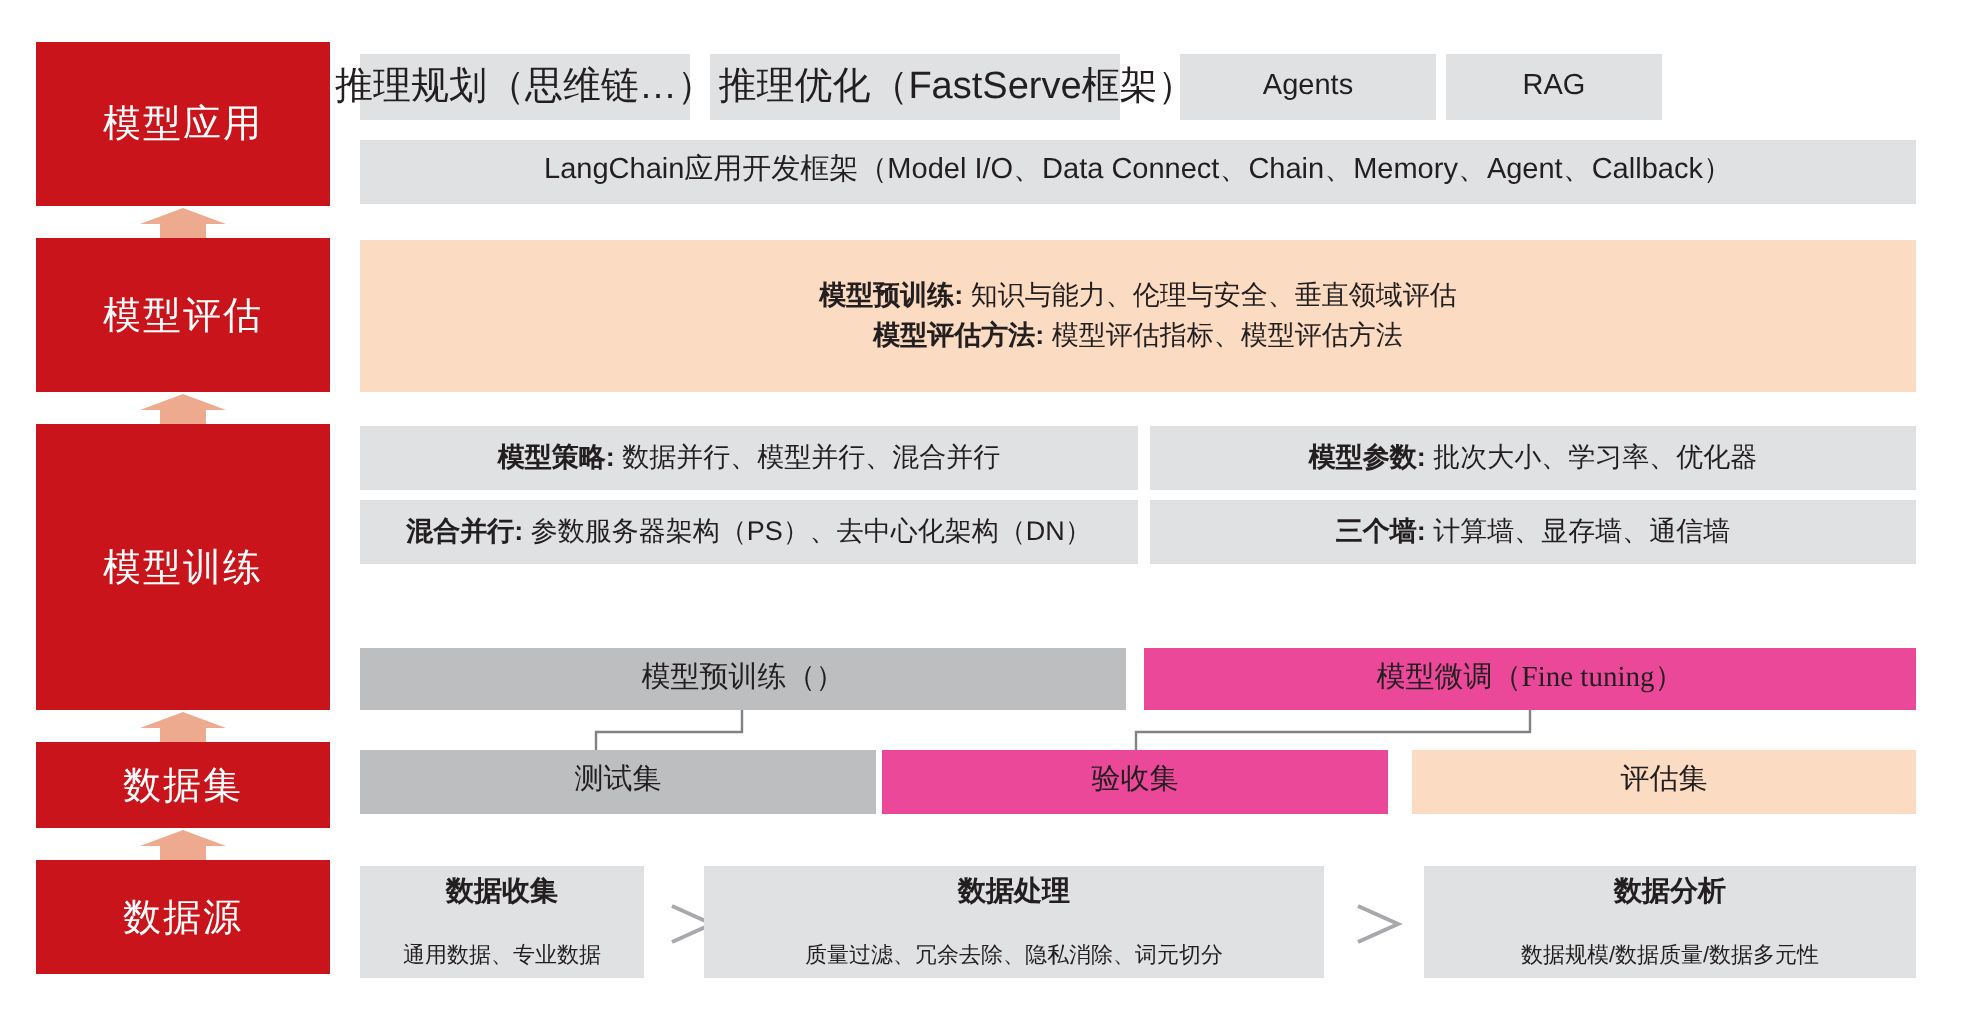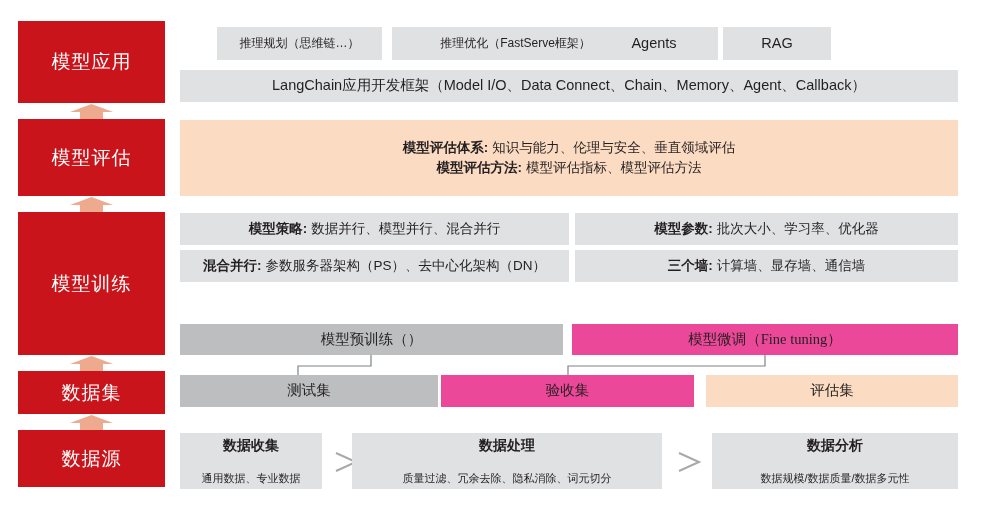--- a/index.html
+++ b/index.html
@@ -51,21 +51,21 @@
   .bg-gray2 { background: #bcbec0; }
   .bg-peach { background: #fbdbc2; }
   .bg-salmon{ background: #ec4899; font-family: Liberation Serif, serif; }
 
   .box b { font-weight: bold; }
   .box .line { white-space: nowrap; }
   .box .sub { font-size: 11px; margin-top: 16px; }
   .box .ttl { font-size: 14px; font-weight: bold; }
 
   .f15 { font-size: 14.5px; }
-  .f14 { font-size: 12px; margin-left: 37px; }
+  .f14 { font-size: 19px; }
 
   
   .connectors {
     position: absolute;
     left: 0; top: 0;
     width: 987px; height: 511px;
     pointer-events: none;
   }
 
   
@@ -137,21 +137,21 @@
   <div class="box bg-gray f15" style="left:723px;top:27px;width:108px;height:33px;">
     <span class="line">RAG</span>
   </div>
 
   <div class="box bg-gray f15" style="left:180px;top:70px;width:778px;height:32px;">
     <span class="line">LangChain应用开发框架（Model I/O、Data Connect、Chain、Memory、Agent、Callback）</span>
   </div>
 
   <div class="box bg-peach" style="left:180px;top:120px;width:778px;height:76px;">
     <div class="line">
-      <b>模型评估体系:</b>
+      <b>模型预训练:</b>
       <span>知识与能力、伦理与安全、垂直领域评估</span>
     </div>
     <div class="line">
       <b>模型评估方法:</b>
       <span>模型评估指标、模型评估方法</span>
     </div>
   </div>
 
   <div class="box bg-gray" style="left:180px;top:213px;width:389px;height:32px;">
     <div class="line">

